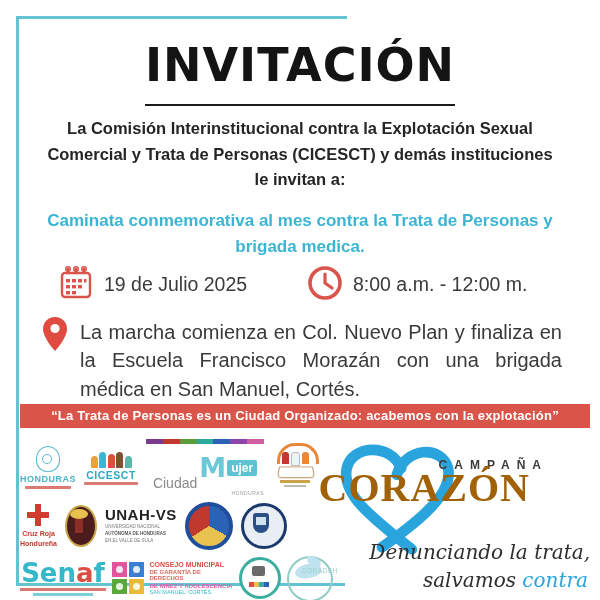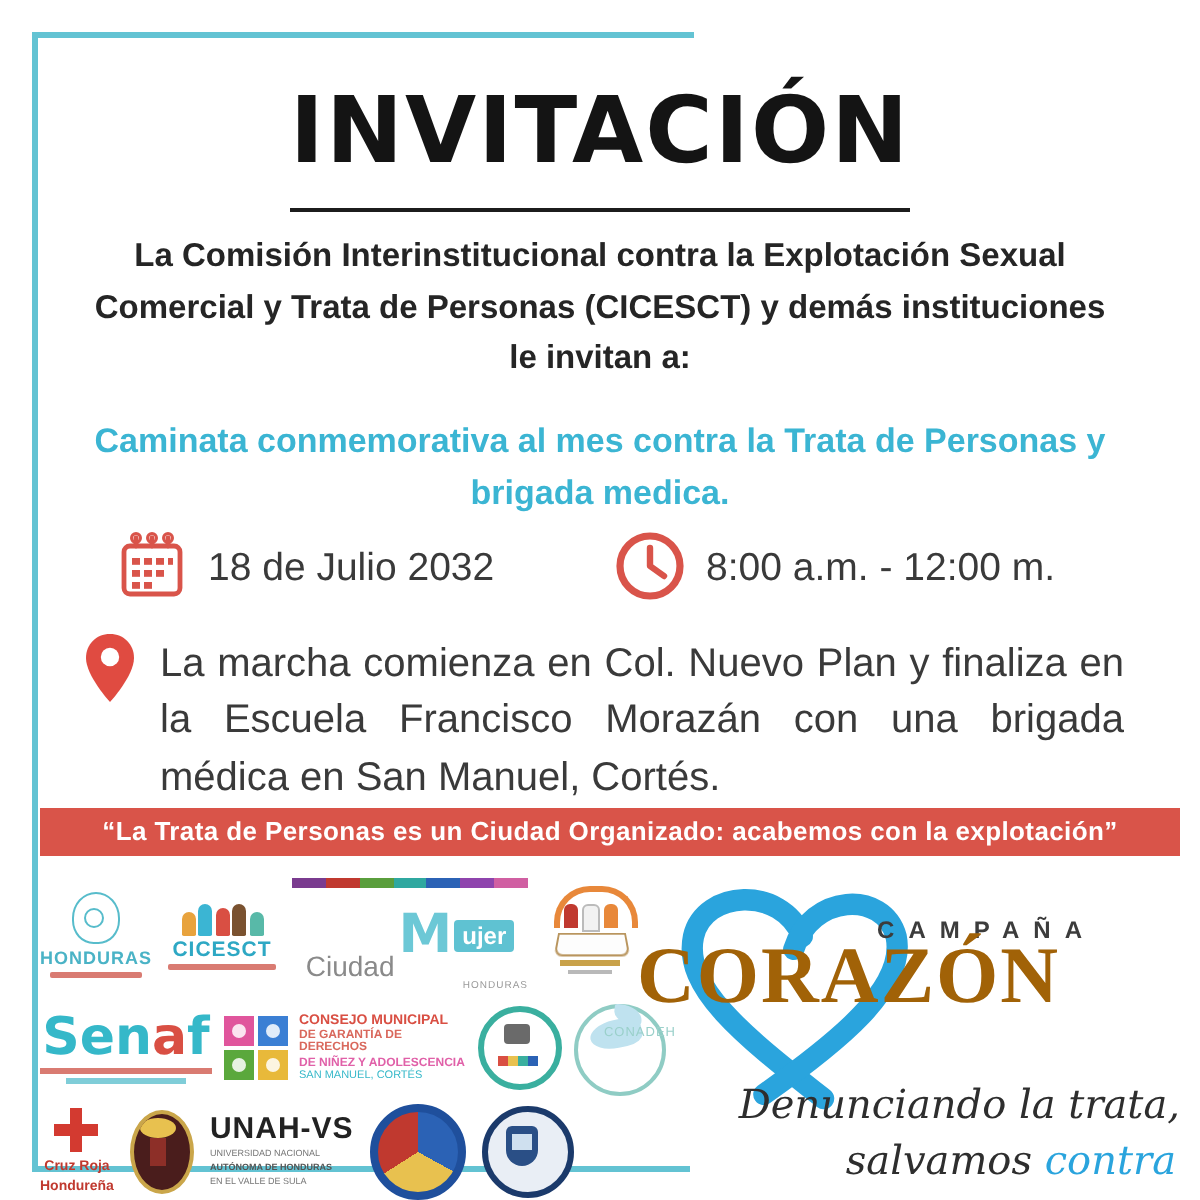--- a/index.html
+++ b/index.html
@@ -180,21 +180,21 @@
           <rect x="20" y="14" width="4" height="3.4"></rect>
           <rect x="26" y="14" width="2.5" height="3.4"></rect>
         <rect x="8" y="20" width="4" height="3.4"></rect>
           <rect x="14" y="20" width="4" height="3.4"></rect>
           <rect x="20" y="20" width="4" height="3.4"></rect>
         <rect x="8" y="26" width="4" height="3.4"></rect>
           <rect x="14" y="26" width="4" height="3.4"></rect>
       </g>
     </svg>
   </span>
-  <div class="date-text">18 de Julio 2032</div>
+  <div class="date-text">19 de Julio 2025</div>
 
   <span class="clock-icon">
     <svg width="38" height="38" viewBox="0 0 38 38">
       <circle cx="19" cy="19" r="15" fill="none" stroke="#d9544a" stroke-width="3.6"></circle>
       <path d="M19 10 v9 l7 5" fill="none" stroke="#d9544a" stroke-width="3.2" stroke-linecap="round" stroke-linejoin="round"></path>
     </svg>
   </span>
   <div class="time-text">8:00 a.m. - 12:00 m.</div>
 
   <span class="pin-icon">
@@ -252,56 +252,20 @@
           <i style="background:#c0392f;"></i>
             <i style="background:#f2f2f2;border:0.5px solid #bbb;"></i>
             <i style="background:#e8883a;"></i>
         </div>
         <div class="es-book"></div>
         <div class="es-sub"></div>
         <div class="es-sub2"></div>
       </div>
     </div>
 
-    <div class="logo-row row3">
-      <div class="logo">
-        <div class="senaf-name">
-          <span class="senaf-teal">Sen</span><span class="senaf-red">a</span><span class="senaf-teal">f</span>
-        </div>
-        <div class="senaf-sub1"></div>
-        <div class="senaf-sub2"></div>
-      </div>
-
-      <div class="logo">
-        <div class="grid4">
-          <i style="background:#e0559c;"></i>
-            <i style="background:#3b7fd4;"></i>
-            <i style="background:#5aa83c;"></i>
-            <i style="background:#e8b93a;"></i>
-        </div>
-      </div>
-
-      <div class="logo consejo">
-        <div class="consejo-l1">CONSEJO MUNICIPAL</div>
-        <div class="consejo-l2">DE GARANTÍA DE DERECHOS</div>
-        <div class="consejo-l3">DE NIÑEZ Y ADOLESCENCIA</div>
-        <div class="consejo-l4">SAN MANUEL, CORTÉS</div>
-      </div>
-
-      <div class="logo">
-        <div class="seal-teal"></div>
-      </div>
-
-      <div class="logo conadeh">
-        <div class="conadeh-circle"></div>
-        <div class="conadeh-dove"></div>
-        <div class="conadeh-name">CONADEH</div>
-      </div>
-    </div>
-
     <div class="logo-row row2">
       <div class="logo">
         <div class="cr-cross"></div>
         <div class="cr-name">
           <div>Cruz Roja</div>
           <div>Hondureña</div>
         </div>
       </div>
 
       <div class="logo">
@@ -316,20 +280,56 @@
           <div>EN EL VALLE DE SULA</div>
         </div>
       </div>
 
       <div class="logo">
         <div class="seal-tri"></div>
       </div>
 
       <div class="logo">
         <div class="seal-navy"></div>
+      </div>
+    </div>
+
+    <div class="logo-row row3">
+      <div class="logo">
+        <div class="senaf-name">
+          <span class="senaf-teal">Sen</span><span class="senaf-red">a</span><span class="senaf-teal">f</span>
+        </div>
+        <div class="senaf-sub1"></div>
+        <div class="senaf-sub2"></div>
+      </div>
+
+      <div class="logo">
+        <div class="grid4">
+          <i style="background:#e0559c;"></i>
+            <i style="background:#3b7fd4;"></i>
+            <i style="background:#5aa83c;"></i>
+            <i style="background:#e8b93a;"></i>
+        </div>
+      </div>
+
+      <div class="logo consejo">
+        <div class="consejo-l1">CONSEJO MUNICIPAL</div>
+        <div class="consejo-l2">DE GARANTÍA DE DERECHOS</div>
+        <div class="consejo-l3">DE NIÑEZ Y ADOLESCENCIA</div>
+        <div class="consejo-l4">SAN MANUEL, CORTÉS</div>
+      </div>
+
+      <div class="logo">
+        <div class="seal-teal"></div>
+      </div>
+
+      <div class="logo conadeh">
+        <div class="conadeh-circle"></div>
+        <div class="conadeh-dove"></div>
+        <div class="conadeh-name">CONADEH</div>
       </div>
     </div>
   </div>
 
   <div class="campaign">
     <span class="heart-icon">
       <svg width="128" height="120" viewBox="0 0 120 112">
         <path d="M62 30 C52 6 16 8 11 30 C6 54 34 76 72 106" fill="none" stroke="#2aa4dd" stroke-width="10" stroke-linecap="round"></path>
         <path d="M58 36 C66 10 100 8 106 30 C111 54 78 80 44 104" fill="none" stroke="#2aa4dd" stroke-width="10" stroke-linecap="round"></path>
       </svg>

